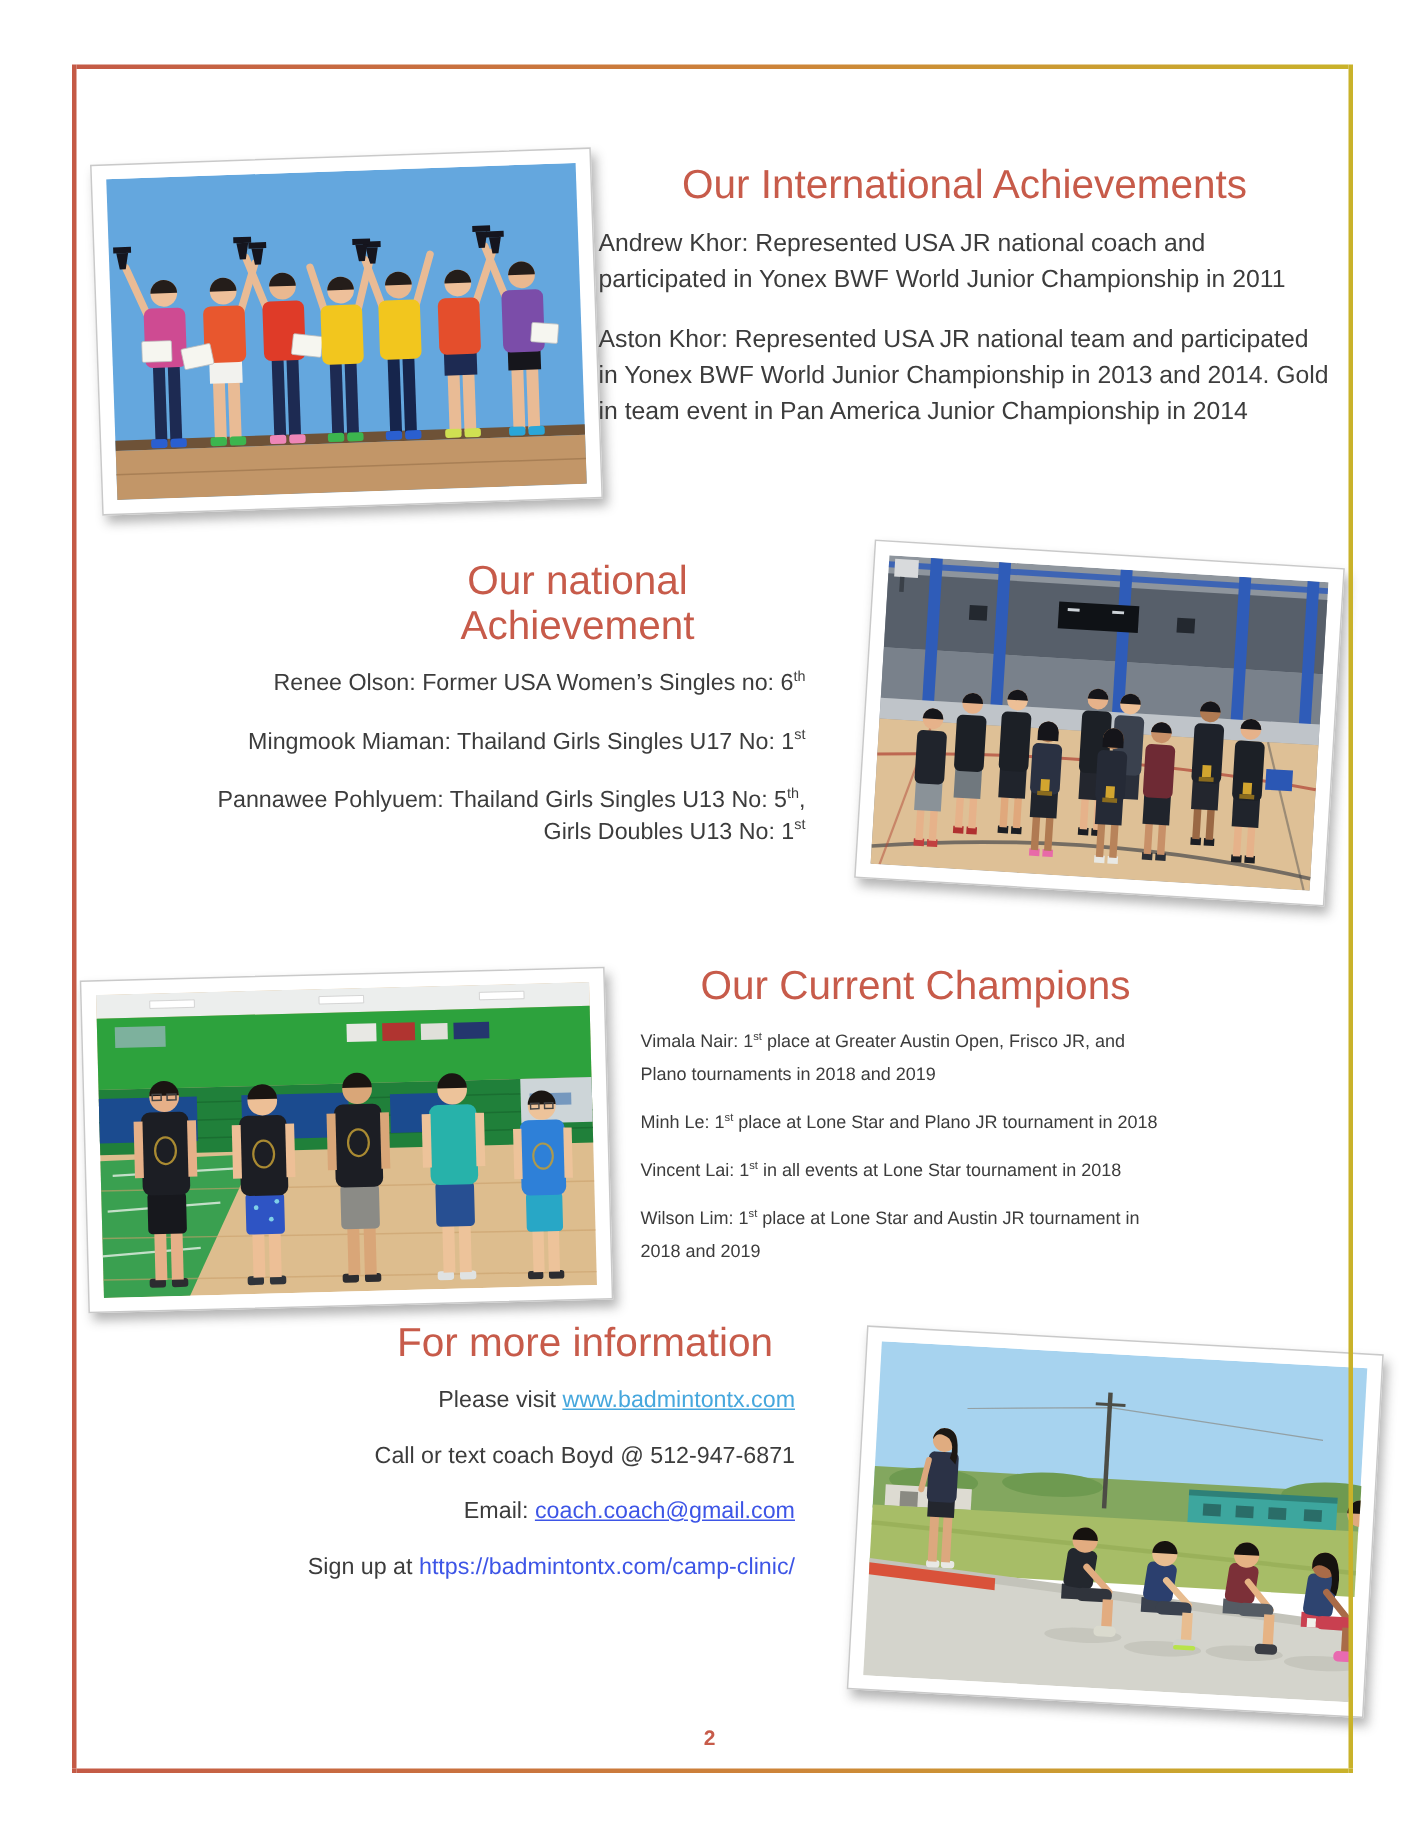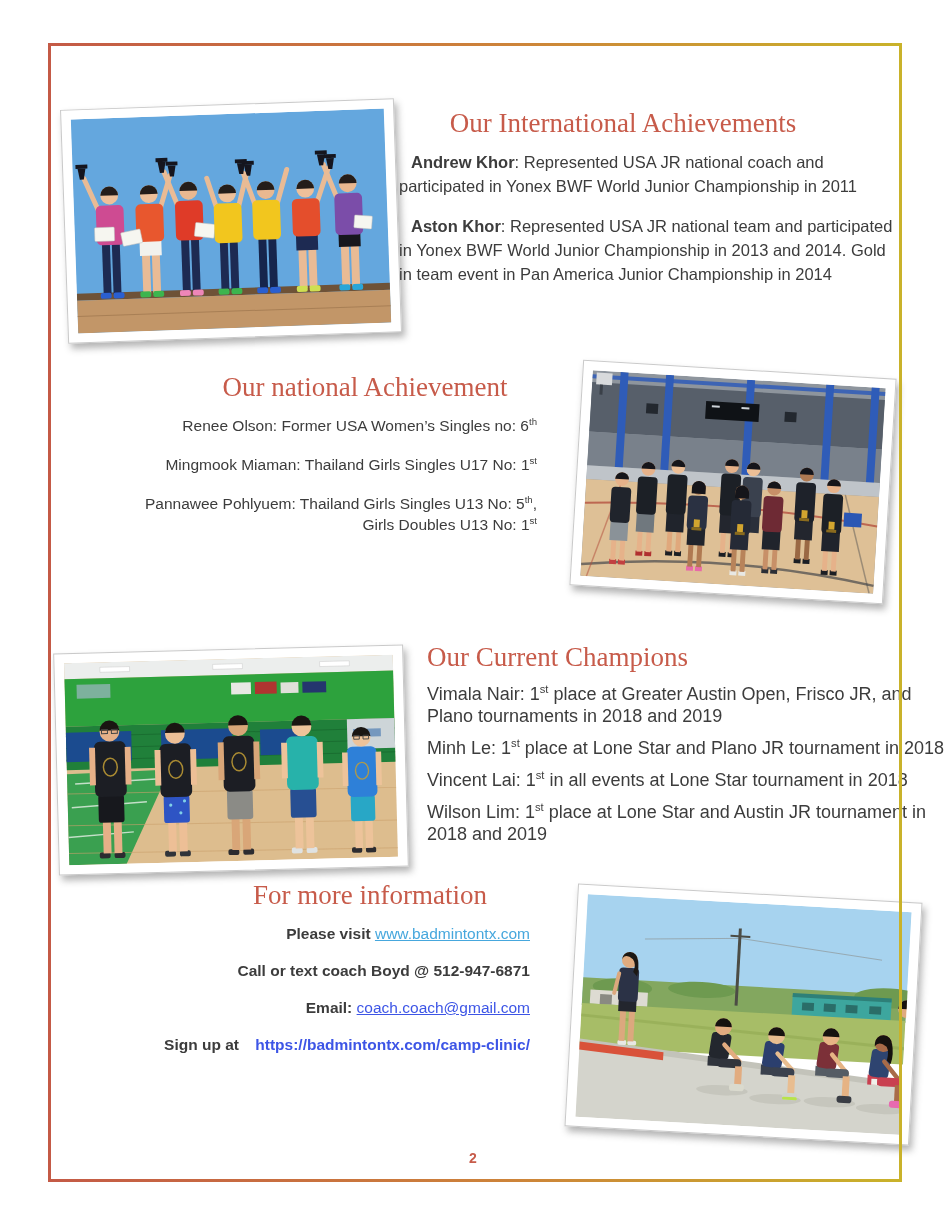--- a/index.html
+++ b/index.html
@@ -9,40 +9,40 @@
         border:3px solid;z-index:6;pointer-events:none;
         border-image:linear-gradient(to right,var(--b1,#c45a46),var(--b2,#cd8439) 55%,var(--b3,#c9b22a)) 1;}
   .photo{position:absolute;background:#fff;border:1px solid #c9c9c9;padding:9px;box-sizing:border-box;
         box-shadow:3px 5px 7px rgba(40,40,40,.35);z-index:1;}
   .photo svg{display:block;width:100%;height:100%;}
   .p1{left:64px;top:104px;width:334px;height:234px;transform:rotate(-2deg);}
   .p2{left:576px;top:369px;width:314px;height:226px;transform:rotate(3.5deg);}
   .p3{left:56px;top:649px;width:350px;height:222px;transform:rotate(-1.5deg);}
   .p4{left:571px;top:893px;width:345px;height:243px;transform:rotate(3.2deg);}
   section{position:absolute;z-index:2;}
-  h1.h{font-family:Liberation Serif, serif;font-weight:400;
-       color:var(--accent,#c75b4a);font-size:27px;line-height:30px;margin:0;}
+  h1.h{font-family:Liberation Sans, sans-serif;font-weight:400;
+       color:var(--accent,#c75b4a);font-size:27px;line-height:30px;margin:0;padding-left:40px;}
   .intl{left:399px;top:108px;width:506px;}
   .intl h1{text-align:center;margin:0 58px 12px 0;}
   .intl .para{font-size:16.5px;line-height:24px;margin:0 0 16px 0;white-space:nowrap;}
   .nat{left:118px;top:372px;width:419px;}
   .nat h1{text-align:center;margin:0 0 13px 75px;}
   .nat .row{font-size:15.5px;line-height:21px;margin:0 0 18px 0;text-align:right;white-space:nowrap;}
   .champ{left:427px;top:642px;width:485px;}
   .champ h1{margin:0 0 11px 0;}
-  .champ .para{font-size:18px;line-height:22px;margin:0 0 10px 0;white-space:nowrap;}
+  .champ .para{font-size:12px;line-height:22px;margin:0 0 10px 0;white-space:nowrap;}
   .info{left:110px;top:880px;width:420px;}
   .info h1{text-align:center;margin:0 0 14px 100px;}
   .info .row{font-size:15.5px;line-height:20px;margin:0 0 17px 0;text-align:right;
              white-space:nowrap;font-weight:bold;}
   a{color:inherit;text-decoration:none;cursor:pointer;}
   .lnk-teal{color:var(--teal,#46a7dd);font-weight:normal;}
   .lnk-blue{color:var(--blue,#3d55e6);font-weight:normal;}
   .u{text-decoration:underline;}
-  .b{font-weight:bold;padding-left:12px;}
+  .b{font-weight:normal;}
   sup{font-size:0.62em;line-height:0;}
   .pagenum{position:absolute;left:0;top:1150px;width:946px;text-align:center;
            color:var(--accent,#c75b4a);font-size:14px;font-weight:bold;z-index:2;}
 </style>
 </head>
 <body>
 
 <div class="page">
   <div class="page-border"></div>
 

